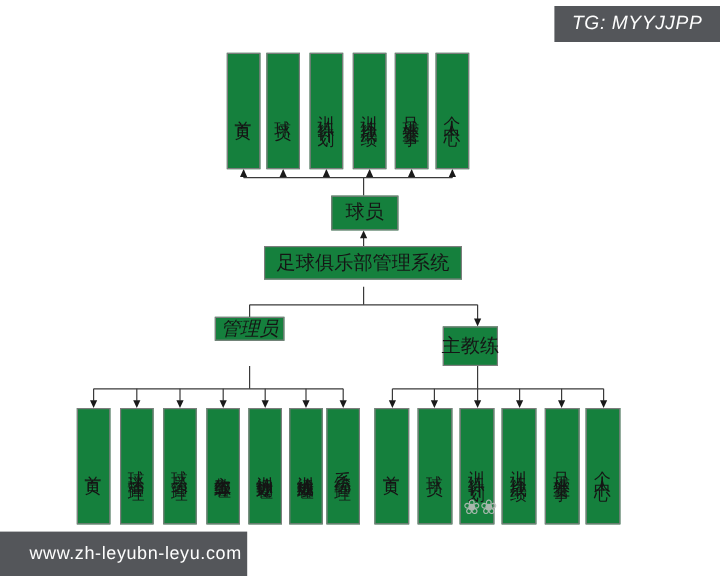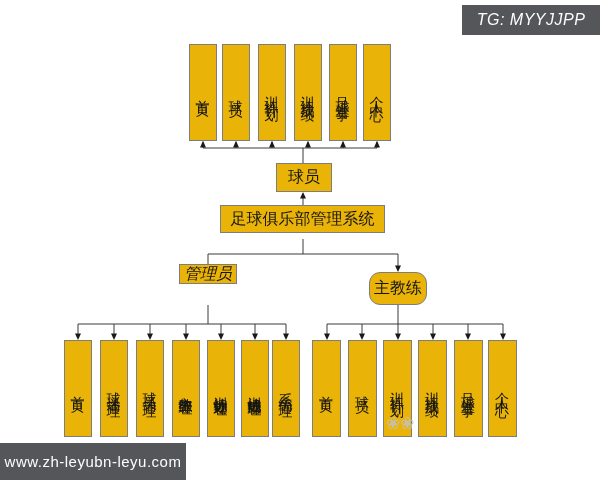--- a/index.html
+++ b/index.html
@@ -3,38 +3,38 @@
 <meta charset="utf-8">
 <style>
   html,body{margin:0;padding:0;background:#e8e8e8;}
   .stage{
     position:relative;width:600px;height:480px;background:#ffffff;
     font-family:"Liberation Sans","DejaVu Sans",sans-serif;
     overflow:hidden;margin:0 auto;
   }
   svg.connectors{position:absolute;left:0;top:0;z-index:1;}
   .node{
-    position:absolute;box-sizing:border-box;background:#eab308;
+    position:absolute;box-sizing:border-box;background:#15803d;
     border:1px solid #7d7d7d;color:#151515;z-index:2;
     display:flex;align-items:center;justify-content:center;
   }
   .vbox{
     writing-mode:vertical-rl;text-orientation:upright;
     font-size:14px;letter-spacing:4px;line-height:1;
     width:28px;height:97px;text-align:center;
   }
   .vbox.tight{letter-spacing:1px;}
   .hbox{font-size:16px;white-space:nowrap;}
   .badge{
     position:absolute;background:#54565a;color:#fdfdfd;z-index:5;
     display:flex;align-items:center;justify-content:center;
     letter-spacing:0.5px;
   }
   .tg-badge{left:462px;top:5px;width:138px;height:30px;font-size:16px;font-style:italic;}
-  .site-badge{left:0;top:443px;width:186px;height:37px;font-size:15px;}
+  .site-badge{left:0;top:443px;width:186px;height:37px;font-size:15px;padding-left:20px;}
   .watermark{
     position:absolute;left:386px;top:413px;z-index:4;
     color:#c2c2c2;opacity:0.85;font-size:16px;white-space:nowrap;
     display:flex;align-items:center;gap:2px;
   }
   .watermark .stamp{font-size:17px;letter-spacing:0;}
 </style>
 </head>
 <body>
 
@@ -113,21 +113,21 @@
   <div class="node vbox" style="left:258px;top:44px;">训练计划</div>
   <div class="node vbox" style="left:294px;top:44px;">训练成绩</div>
   <div class="node vbox" style="left:329px;top:44px;">足球赛事</div>
   <div class="node vbox" style="left:363px;top:44px;">个人中心</div>
 
   <div class="node hbox" style="left:276px;top:163px;width:56px;height:29px;">球员</div>
 
   <div class="node hbox" style="left:220px;top:205px;width:165px;height:28px;">足球俱乐部管理系统</div>
 
   <div class="node hbox" style="left:179px;top:264px;width:58px;height:20px;font-style:italic;">管理员</div>
-  <div class="node hbox" style="left:369px;top:272px;width:58px;height:33px;border-radius:11px;">主教练</div>
+  <div class="node hbox" style="left:369px;top:272px;width:46px;height:33px;">主教练</div>
 
   <div class="node vbox" style="left:64px;top:340px;">首页</div>
   <div class="node vbox" style="left:100px;top:340px;">球迷管理</div>
   <div class="node vbox" style="left:136px;top:340px;">球员管理</div>
   <div class="node vbox tight" style="left:172px;top:340px;">主教练管理</div>
   <div class="node vbox tight" style="left:207px;top:340px;">训练计划管理</div>
   <div class="node vbox tight" style="left:241px;top:340px;">训练成绩管理</div>
   <div class="node vbox" style="left:272px;top:340px;">系统管理</div>
 
   <div class="node vbox" style="left:312px;top:340px;width:29px;">首页</div>

